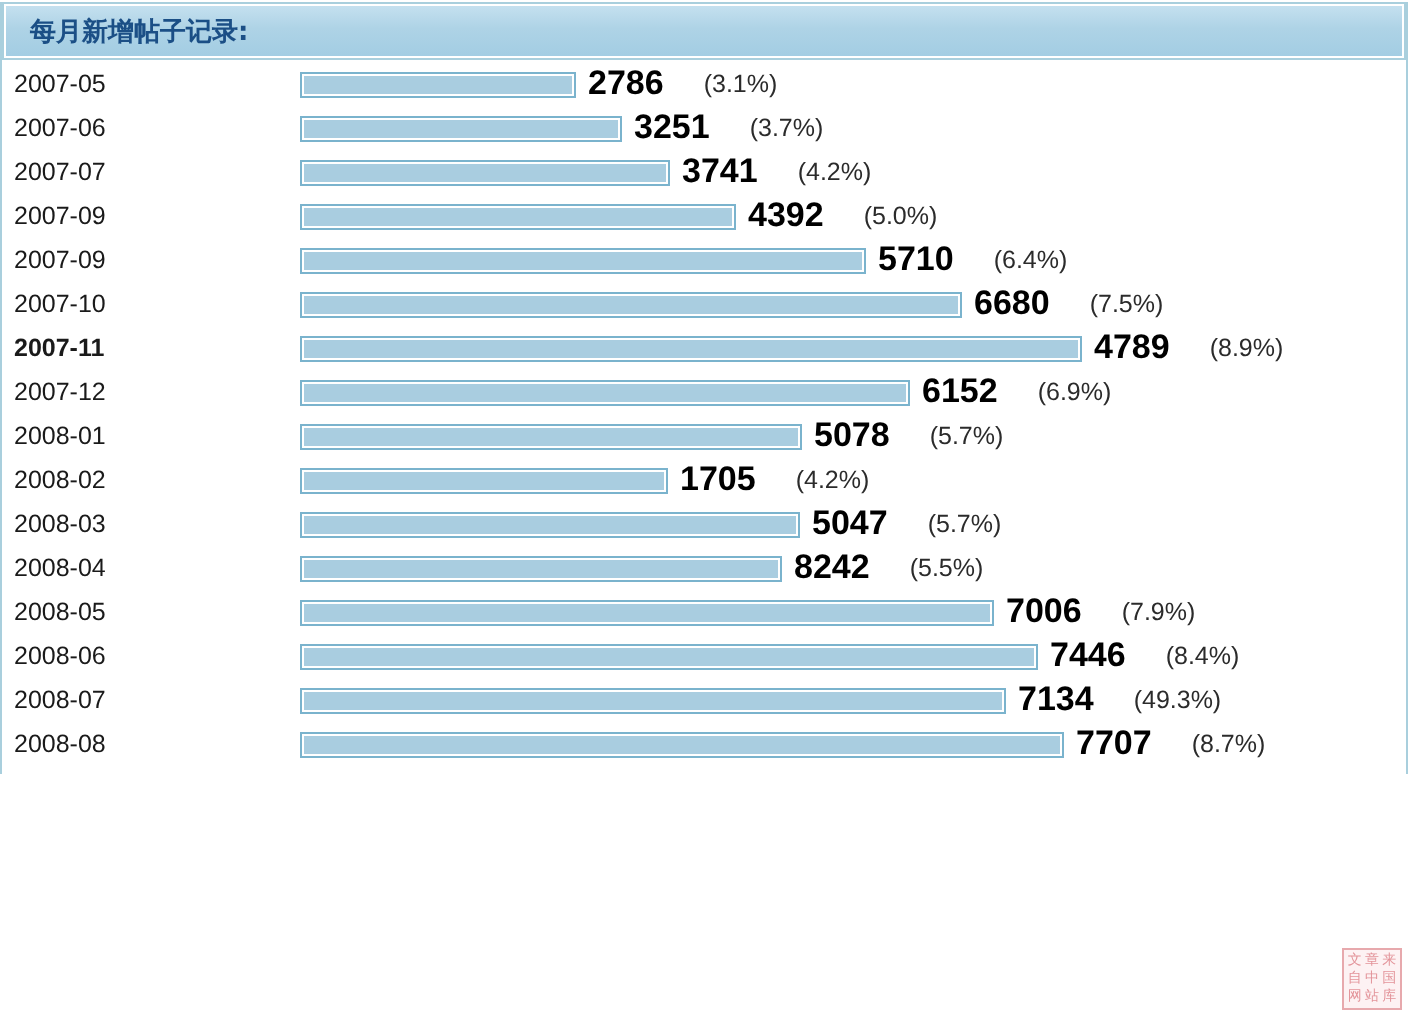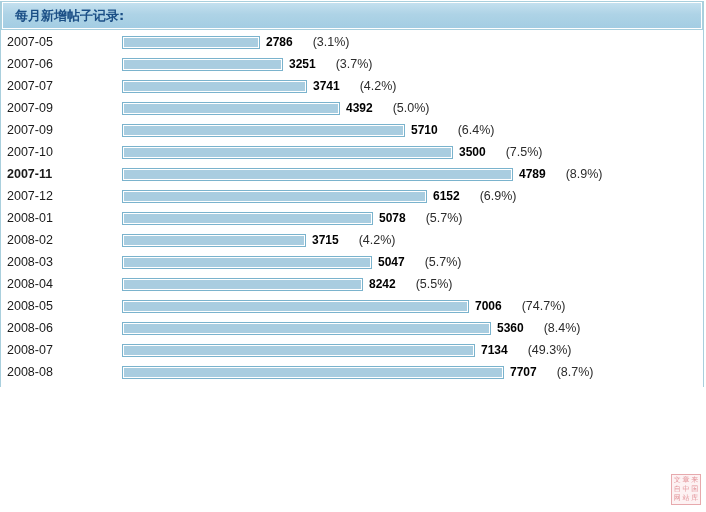--- a/index.html
+++ b/index.html
@@ -58,20 +58,21 @@
     position: absolute;
     left: 0;
     top: 30px;
     width: 704px;
   }
   .chart-row {
     position: relative;
     height: 22px;
     display: flex;
     align-items: center;
+    gap: 28px;
   }
   .row-label {
     width: 121px;
     padding-left: 6px;
     box-sizing: border-box;
     font-size: 12.5px;
     color: #1a1a1a;
     white-space: nowrap;
     font-family: "Liberation Sans", sans-serif;
   }
@@ -99,21 +100,21 @@
     position: absolute;
     left: 0;
     top: 0;
     right: 0;
     bottom: 0;
     border: 1px solid #ffffff;
     box-sizing: border-box;
     pointer-events: none;
   }
   .bar-value {
-    font-size: 12px;
+    font-size: 17px;
     font-weight: bold;
     color: #000000;
     margin-left: 6px;
     white-space: nowrap;
     font-family: "Liberation Sans", sans-serif;
   }
   .bar-pct {
     font-size: 12.5px;
     font-weight: normal;
     color: #2b2b2b;
@@ -198,21 +199,21 @@
         <div class="bar-area">
           <div class="bar" style="width: 283px;"></div>
           <span class="bar-value">5710</span>
           <span class="bar-pct">(6.4%)</span>
         </div>
       </div>
       <div class="chart-row">
         <div class="row-label">2007-10</div>
         <div class="bar-area">
           <div class="bar" style="width: 331px;"></div>
-          <span class="bar-value">3500</span>
+          <span class="bar-value">6680</span>
           <span class="bar-pct">(7.5%)</span>
         </div>
       </div>
       <div class="chart-row highlight">
         <div class="row-label">2007-11</div>
         <div class="bar-area">
           <div class="bar" style="width: 391px;"></div>
           <span class="bar-value">4789</span>
           <span class="bar-pct">(8.9%)</span>
         </div>
@@ -230,21 +231,21 @@
         <div class="bar-area">
           <div class="bar" style="width: 251px;"></div>
           <span class="bar-value">5078</span>
           <span class="bar-pct">(5.7%)</span>
         </div>
       </div>
       <div class="chart-row">
         <div class="row-label">2008-02</div>
         <div class="bar-area">
           <div class="bar" style="width: 184px;"></div>
-          <span class="bar-value">3715</span>
+          <span class="bar-value">1705</span>
           <span class="bar-pct">(4.2%)</span>
         </div>
       </div>
       <div class="chart-row">
         <div class="row-label">2008-03</div>
         <div class="bar-area">
           <div class="bar" style="width: 250px;"></div>
           <span class="bar-value">5047</span>
           <span class="bar-pct">(5.7%)</span>
         </div>
@@ -255,28 +256,28 @@
           <div class="bar" style="width: 241px;"></div>
           <span class="bar-value">8242</span>
           <span class="bar-pct">(5.5%)</span>
         </div>
       </div>
       <div class="chart-row">
         <div class="row-label">2008-05</div>
         <div class="bar-area">
           <div class="bar" style="width: 347px;"></div>
           <span class="bar-value">7006</span>
-          <span class="bar-pct">(74.7%)</span>
+          <span class="bar-pct">(7.9%)</span>
         </div>
       </div>
       <div class="chart-row">
         <div class="row-label">2008-06</div>
         <div class="bar-area">
           <div class="bar" style="width: 369px;"></div>
-          <span class="bar-value">5360</span>
+          <span class="bar-value">7446</span>
           <span class="bar-pct">(8.4%)</span>
         </div>
       </div>
       <div class="chart-row">
         <div class="row-label">2008-07</div>
         <div class="bar-area">
           <div class="bar" style="width: 353px;"></div>
           <span class="bar-value">7134</span>
           <span class="bar-pct">(49.3%)</span>
         </div>

